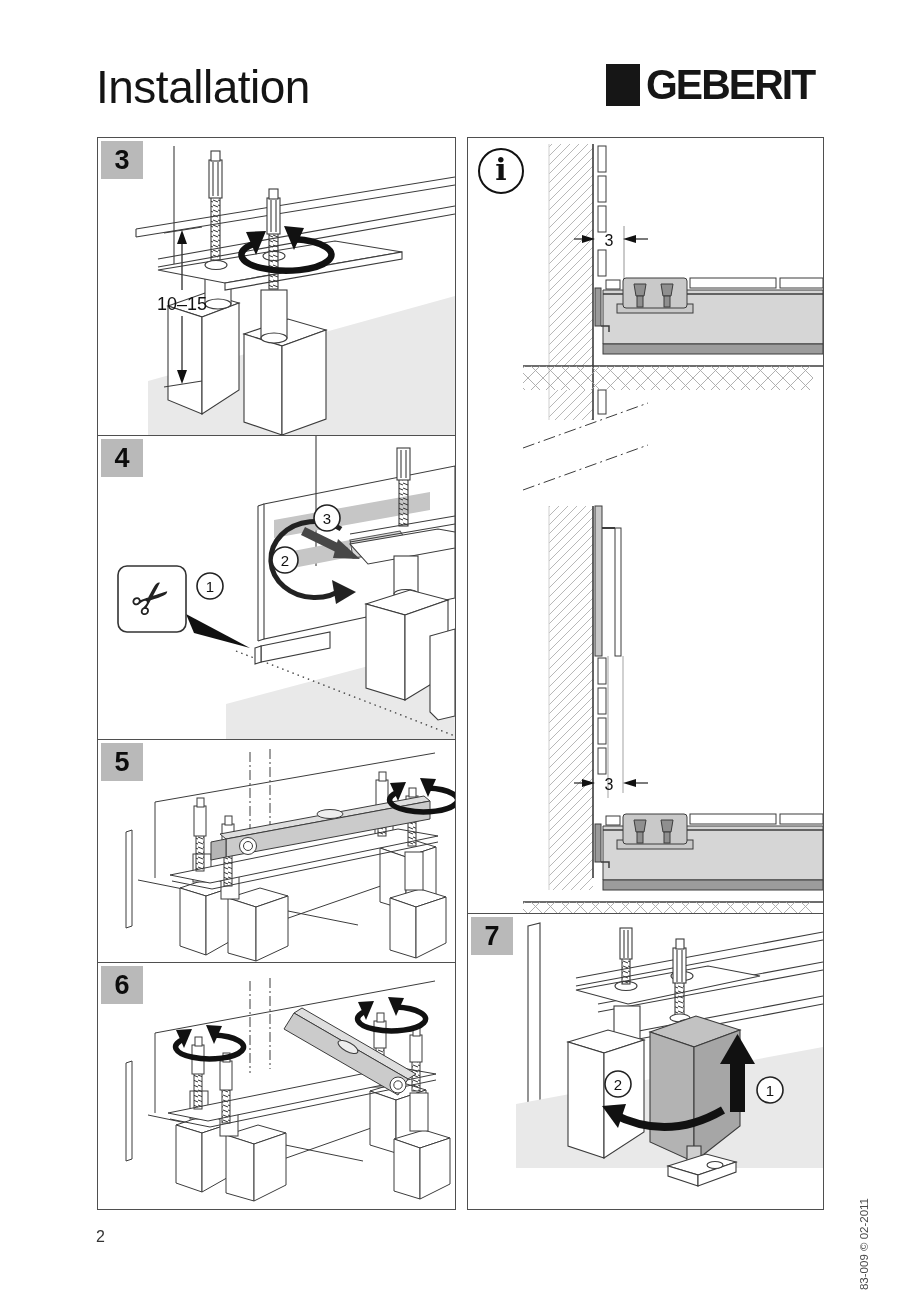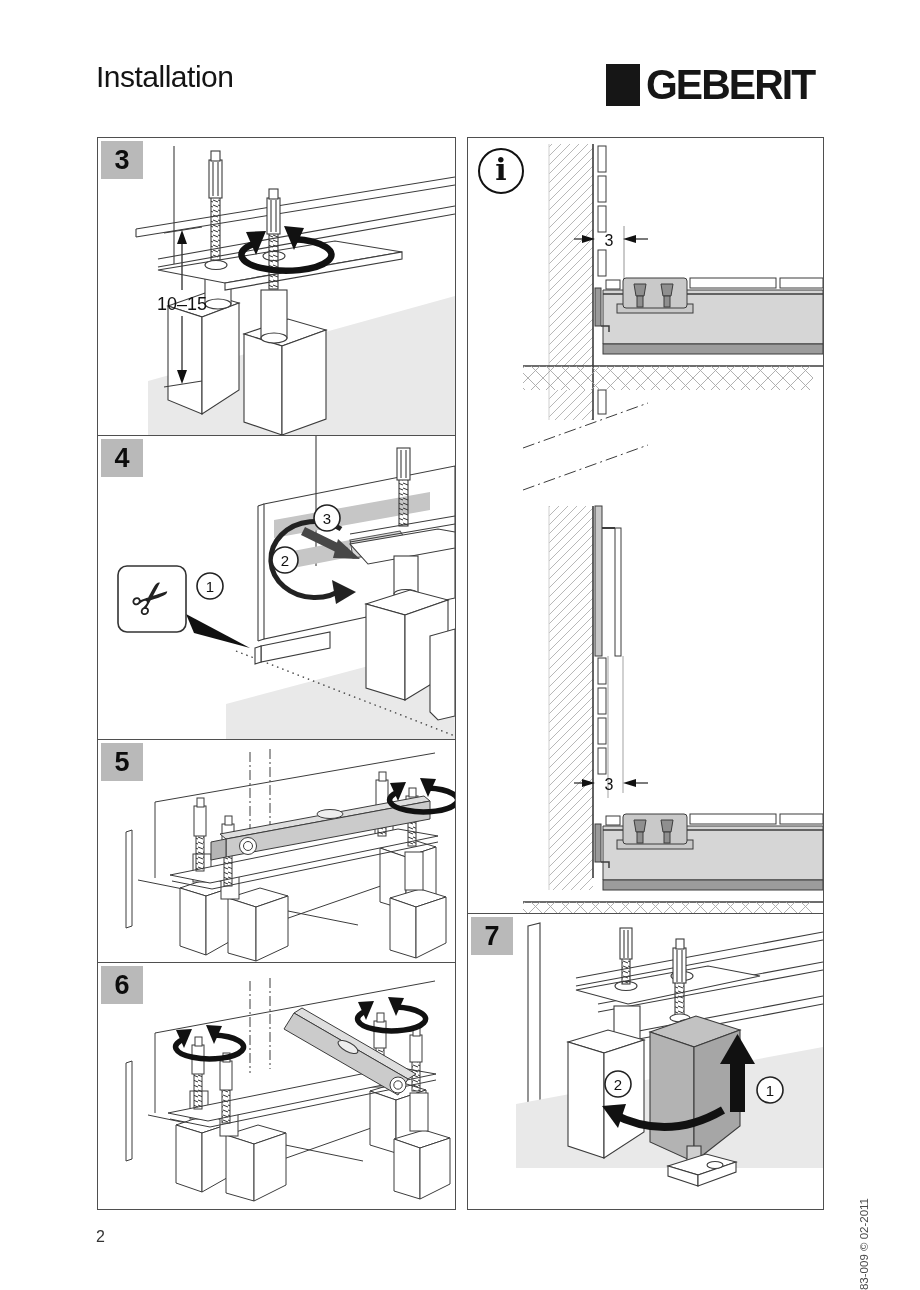--- a/index.html
+++ b/index.html
@@ -1,18 +1,18 @@
 <!DOCTYPE html>
 <html><head>
 <meta charset="utf-8">
 <style>
   html,body{margin:0;padding:0;background:#fff;}
   .page{position:relative;width:920px;height:1290px;background:#ffffff;overflow:hidden;
         font-family:"Liberation Sans",sans-serif;color:#111;}
-  .title{position:absolute;left:96px;top:60px;font-size:30px;font-weight:400;
+  .title{position:absolute;left:96px;top:60px;font-size:46px;font-weight:400;
          letter-spacing:-.5px;color:#141414;}
   .brand{position:absolute;top:60px;right:97px;display:flex;align-items:center;margin-left:24px;}
   .brand-square{width:34px;height:42px;background:#161616;margin-right:6px;}
   .brand-text{font-size:43px;font-weight:700;letter-spacing:-2px;color:#161616;
               transform:scaleX(.95);transform-origin:left center;}
   .panel{position:absolute;background:#fff;border:1px solid #4f4f4f;}
   .badge{position:absolute;left:3px;top:3px;width:42px;height:38px;background:#b9b9b9;
          font-size:27px;font-weight:700;color:#0d0d0d;text-align:center;line-height:38px;z-index:3;}
   .info-badge{position:absolute;left:10px;top:10px;width:42px;height:42px;border:2.4px solid #111;
          border-radius:50%;z-index:3;font-family:"DejaVu Serif",serif;font-weight:700;

